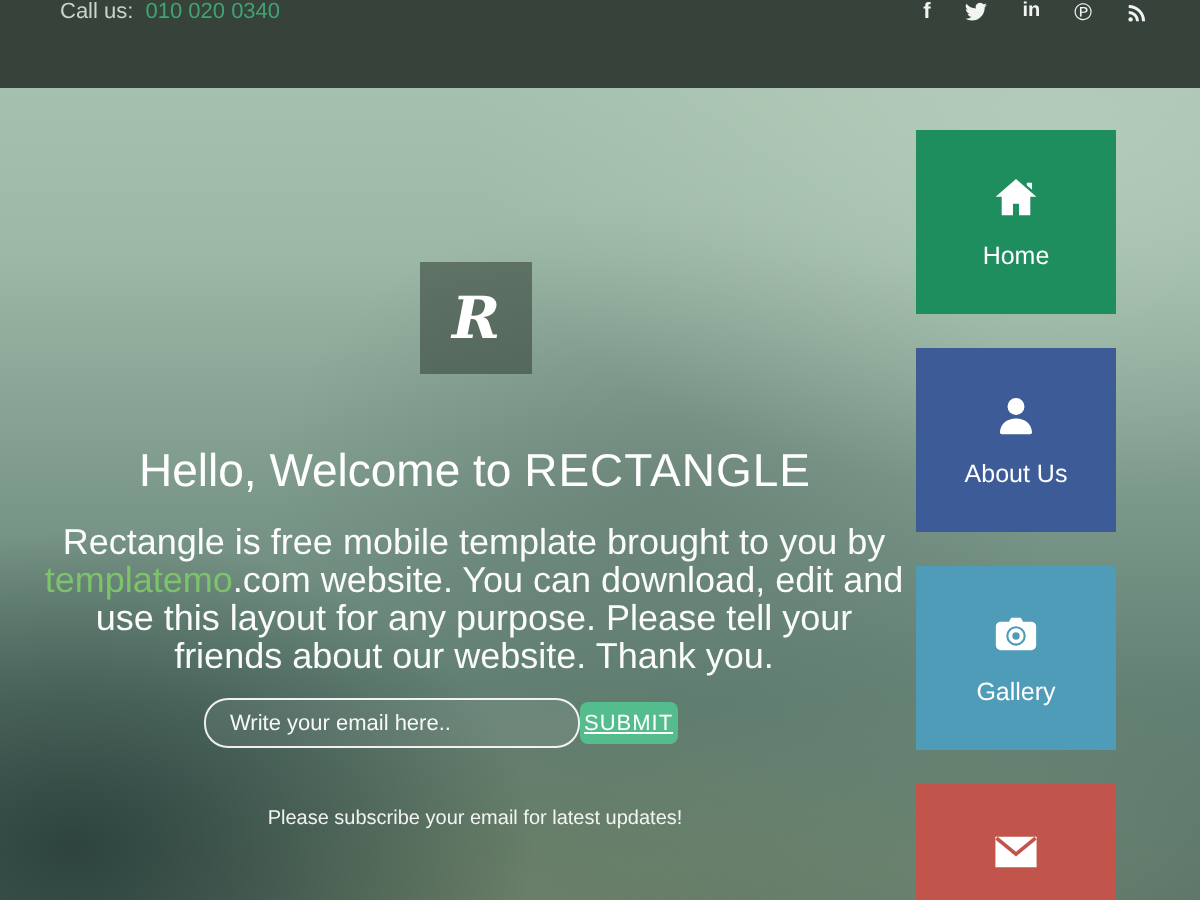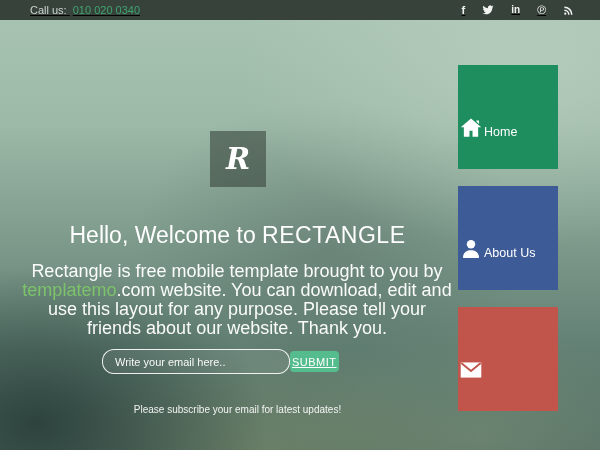--- a/index.html
+++ b/index.html
@@ -5,22 +5,22 @@
   html,body{margin:0;padding:0;}
   body{width:600px;height:450px;overflow:hidden;position:relative;
        font-family:"Liberation Sans", sans-serif;
        background:
          radial-gradient(ellipse 340px 230px at 6% 94%, rgba(34,54,50,0.80), rgba(34,54,50,0) 68%),
          radial-gradient(ellipse 300px 170px at 44% 102%, rgba(128,143,100,0.50), rgba(128,143,100,0) 70%),
          radial-gradient(ellipse 280px 160px at 80% 97%, rgba(128,150,118,0.45), rgba(128,150,118,0) 70%),
          radial-gradient(ellipse 420px 250px at 88% 16%, rgba(193,214,198,0.55), rgba(193,214,198,0) 70%),
          radial-gradient(ellipse 280px 210px at 55% 55%, rgba(78,100,90,0.35), rgba(78,100,90,0) 70%),
          linear-gradient(180deg,#a9c4b2 0%, #9cb8a7 28%, #7f9c8d 52%, #617f73 78%, #577168 100%);}
-  .topbar{position:absolute;left:0;top:0;width:600px;height:20px;box-sizing:border-box;
-          display:flex;align-items:center;justify-content:space-between;padding:0 26px 0 30px;text-decoration:underline;}
+  .topbar{position:absolute;left:0;top:0;width:600px;height:44px;box-sizing:border-box;
+          display:flex;align-items:flex-start;justify-content:space-between;padding:0 26px 0 30px;}
   .call{font-size:11px;color:#ccd4cd;}
   .phone{text-decoration:none;font-size:11px;margin-left:3px;cursor:pointer;}
   .social{display:flex;align-items:center;gap:17px;}
   .social a{color:#f2f4f2;text-decoration:none;display:flex;align-items:center;cursor:pointer;}
   .social .txt{font-weight:bold;font-size:11px;line-height:1;}
   .social svg{display:block;}
   .logo{position:absolute;left:210px;top:131px;width:56px;height:56px;
         background:rgba(54,66,56,0.58);display:flex;align-items:center;justify-content:center;}
   .logo span{color:#fff;font-family:"DejaVu Serif", serif;font-style:italic;font-weight:bold;font-size:29px;}
   .heading{position:absolute;left:0;top:222px;width:475px;margin:0;text-align:center;
@@ -32,21 +32,21 @@
   .subscribe{position:absolute;left:102px;top:349px;display:flex;align-items:center;margin:0;}
   .subscribe input{width:162px;height:23px;box-sizing:content-box;border:1.5px solid rgba(255,255,255,0.9);
         border-radius:12px;background:rgba(255,255,255,0.07);color:#fff;font-size:11px;
         padding:0 12px;outline:none;font-family:"Liberation Sans", sans-serif;}
   .subscribe input::placeholder{color:rgba(255,255,255,0.95);}
   .subscribe button{height:21px;padding:0 2px;border:none;border-radius:4px;color:#fff;
         font-size:11px;letter-spacing:0.5px;cursor:pointer;font-family:"Liberation Sans", sans-serif;text-decoration:underline;}
   .note{position:absolute;left:0;top:404px;width:475px;text-align:center;
         color:rgba(255,255,255,0.92);font-size:10px;}
   .menu{position:absolute;left:458px;top:65px;width:100px;display:flex;flex-direction:column;gap:17px;}
-  .tile{height:104px;box-sizing:border-box;display:flex;flex-direction:row;align-items:center;
+  .tile{height:92px;box-sizing:border-box;display:flex;flex-direction:column;align-items:center;
         padding-top:21px;text-decoration:none;cursor:pointer;}
   .tile svg{width:26px;height:26px;display:block;}
   .tile-label{margin-top:9px;color:#fff;font-size:12.5px;}
 </style>
 </head>
 <body>
 
 <header class="topbar" style="background: rgb(55, 66, 58);">
   <div class="call">
     <span>Call us:</span>
@@ -99,20 +99,27 @@
       </svg>
     <span class="tile-label">Home</span>
   </a>
   <a class="tile" href="#" style="background: rgb(61, 91, 151);">
     <svg viewBox="0 0 24 24" fill="#fff">
         <circle cx="12" cy="7.6" r="3.9"></circle>
         <path d="M12 13.1c4 0 7.1 2.2 7.4 6.3.05.6-.4 1-.9 1H5.5c-.5 0-.95-.4-.9-1 .3-4.1 3.4-6.3 7.4-6.3z"></path>
       </svg>
     <span class="tile-label">About Us</span>
   </a>
+  <a class="tile" href="#" style="background: rgb(79, 156, 184);">
+    <svg viewBox="0 0 24 24">
+        <path fill="#fff" fill-rule="evenodd" d="M8.7 6.3 9.8 4.5h4.4l1.1 1.8H19a2.3 2.3 0 0 1 2.3 2.3v8.6A2.3 2.3 0 0 1 19 19.5H5a2.3 2.3 0 0 1-2.3-2.3V8.6A2.3 2.3 0 0 1 5 6.3h3.7zM12 17.4a4.5 4.5 0 1 0 0-9 4.5 4.5 0 0 0 0 9z"></path>
+        <circle cx="12" cy="12.9" r="2.6" fill="none" stroke="#fff" stroke-width="1.8"></circle>
+      </svg>
+    <span class="tile-label">Gallery</span>
+  </a>
   <a class="tile" href="#" style="background: rgb(193, 84, 75);">
     <svg viewBox="0 0 24 24" style="color: rgb(193, 84, 75);">
         <path fill="#fff" d="M2.5 5h19v14h-19z"></path>
         <path d="M3 5.6 12 13l9-7.4" fill="none" stroke="currentColor" stroke-width="1.7"></path>
       </svg>
     <span class="tile-label"></span>
   </a>
 </nav>
 
 </body></html>

